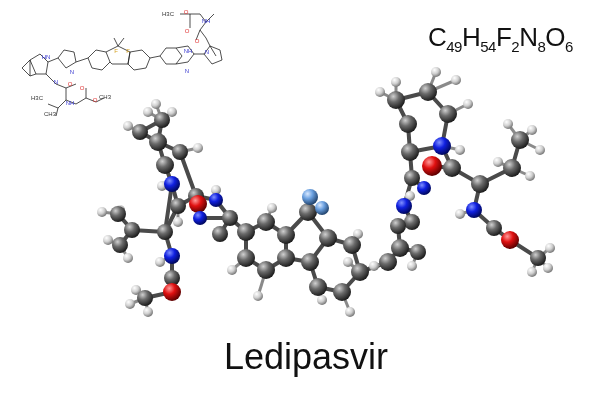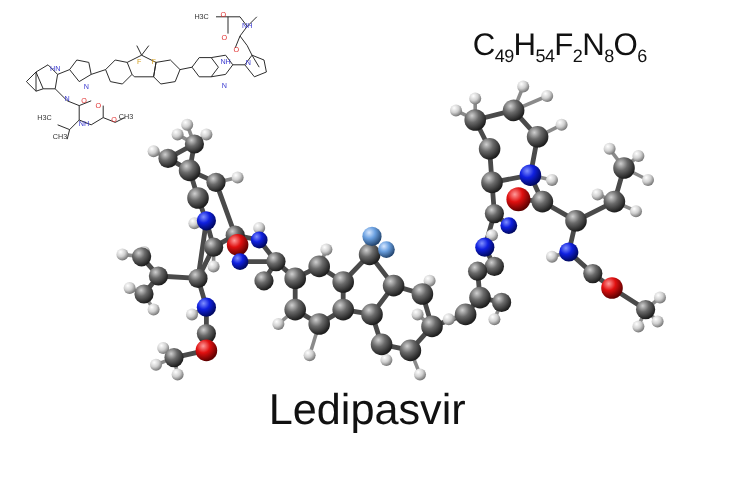--- a/index.html
+++ b/index.html
@@ -1,19 +1,19 @@
 <!DOCTYPE html>
 <html><head>
 <meta charset="utf-8">
 <style>
   html, body { margin: 0; padding: 0; background: #ffffff; }
   body { width: 612px; height: 408px; position: relative; overflow: hidden; font-family: "Liberation Sans", sans-serif; }
-  .formula { position: absolute; left: 394px; top: 22px; font-size: 26px; color: #111; letter-spacing: -0.5px; white-space: nowrap; }
+  .formula { position: absolute; left: 428px; top: 22px; font-size: 26px; color: #111; letter-spacing: -0.5px; white-space: nowrap; }
   .formula sub { font-size: 15px; vertical-align: -6px; }
-  .title { position: absolute; left: 0; width: 612px; top: 320px; text-align: center; font-size: 36px; color: #111; }
+  .title { position: absolute; left: 0; width: 612px; top: 336px; text-align: center; font-size: 36px; color: #111; }
   #skeletal { position: absolute; left: 0; top: 0; width: 230px; height: 125px; }
   #ballstick { position: absolute; left: 0; top: 0; width: 612px; height: 408px; }
 </style>
 </head>
 <body>
 
 <svg id="skeletal" viewBox="0 0 230 125">
   <g stroke="#222" stroke-width="0.8" fill="none">
 
     <polyline points="22,68 30,60 30,76 22,68"></polyline>

